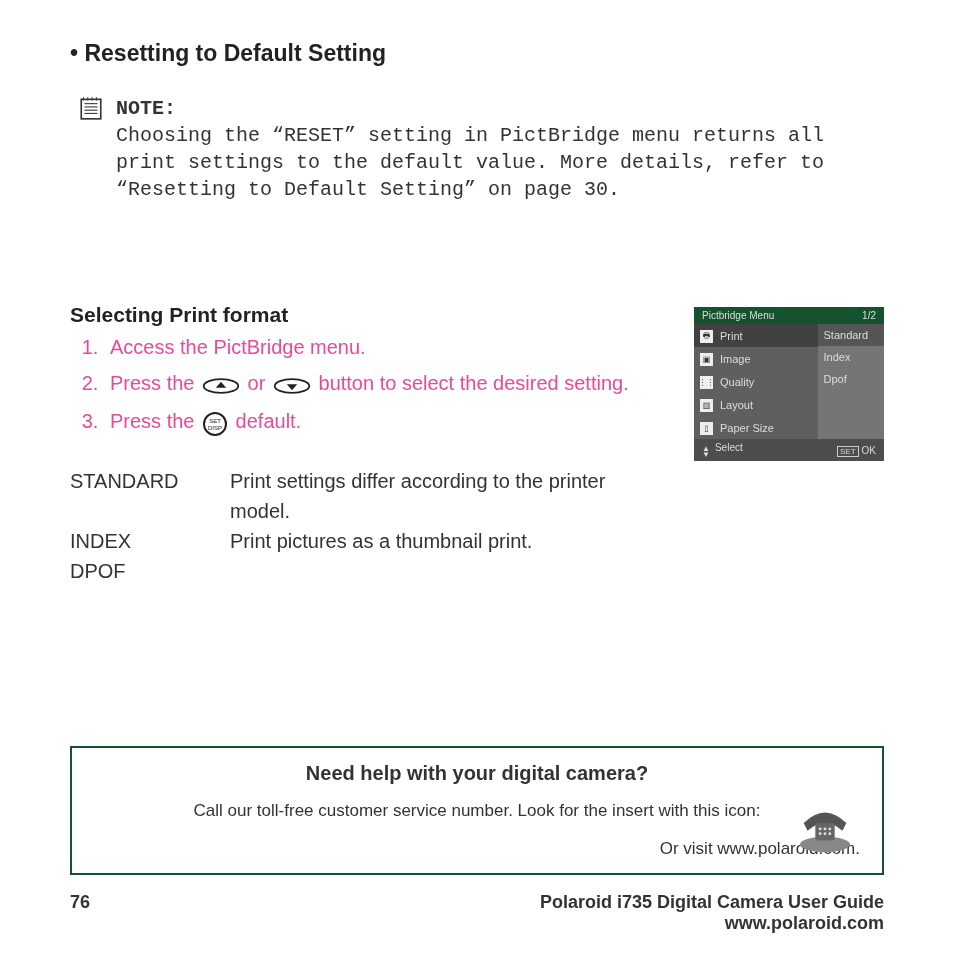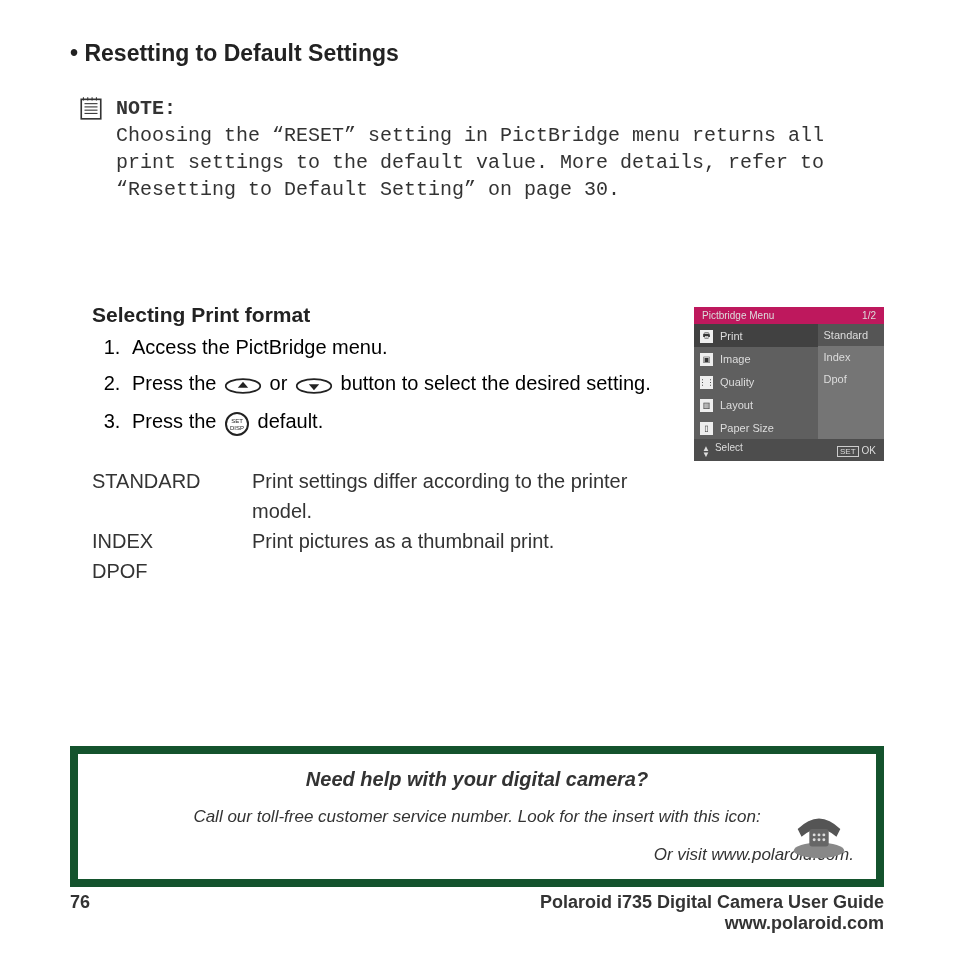--- a/index.html
+++ b/index.html
@@ -44,27 +44,26 @@
   .subheading {
     font-weight: bold;
     font-size: 21px;
     margin-bottom: 4px;
     color: #222;
   }
   .steps-wrap {
     display: flex;
     align-items: flex-start;
     gap: 28px;
-    margin-left: 22px;
   }
   .steps {
     font-size: 20px;
     line-height: 1.6;
     flex: 1;
-    color: #000000;
+    color: #ec4899;
   }
   .steps ol {
     margin: 0 0 0 6px;
     padding-left: 28px;
   }
   .steps li { padding-left: 6px; margin-bottom: 4px; }
   .btn-inline {
     display: inline-block;
     vertical-align: middle;
     margin: 0 2px;
@@ -84,21 +83,21 @@
     font-size: 11px;
     color: #ddd;
     margin-top: 4px;
     flex-shrink: 0;
     font-family: Arial, sans-serif;
   }
   .screen-header {
     display: flex;
     justify-content: space-between;
     padding: 3px 8px;
-    background: #be185d;
+    background: #14532d;
     font-size: 10px;
   }
   .screen-body { display: flex; }
   .screen-left { width: 65%; }
   .screen-right { width: 35%; background: #757575; }
   .screen-row {
     display: flex;
     align-items: center;
     height: 22px;
     padding: 0 6px;
@@ -122,25 +121,24 @@
     padding: 3px 8px;
     background: #4d4d4d;
     font-size: 10px;
   }
   .arrow-pair {
     display: inline-flex; flex-direction: column; line-height: 6px;
     margin-right: 5px; font-size: 8px;
   }
   
   .help-box {
-    border: 8px solid #14532d;
+    border: 2px solid #14532d;
     margin-top: 160px;
     padding: 14px 22px 14px 22px;
     position: relative;
-    font-style: italic;
   }
   .help-title {
     font-weight: bold;
     font-size: 20px;
     text-align: center;
     margin-bottom: 16px;
   }
   .help-text {
     font-size: 17px;
     text-align: center;
@@ -168,21 +166,21 @@
     font-size: 18px;
     color: #333;
   }
   .footer-right { text-align: right; }
 </style>
 </head>
 <body>
 
 <div class="page">
 
-  <div class="heading">• Resetting to Default Settings</div>
+  <div class="heading">• Resetting to Default Setting</div>
 
   <div class="note-block">
     <span class="note-icon">
       <svg viewBox="0 0 24 24">
           <rect x="3" y="4" width="18" height="18" fill="none" stroke="#333" stroke-width="1.5"></rect>
           <line x1="6" y1="8" x2="18" y2="8" stroke="#333"></line>
           <line x1="6" y1="11" x2="18" y2="11" stroke="#333"></line>
           <line x1="6" y1="14" x2="18" y2="14" stroke="#333"></line>
           <line x1="6" y1="17" x2="18" y2="17" stroke="#333"></line>
           <line x1="5" y1="2" x2="5" y2="5" stroke="#333"></line>

